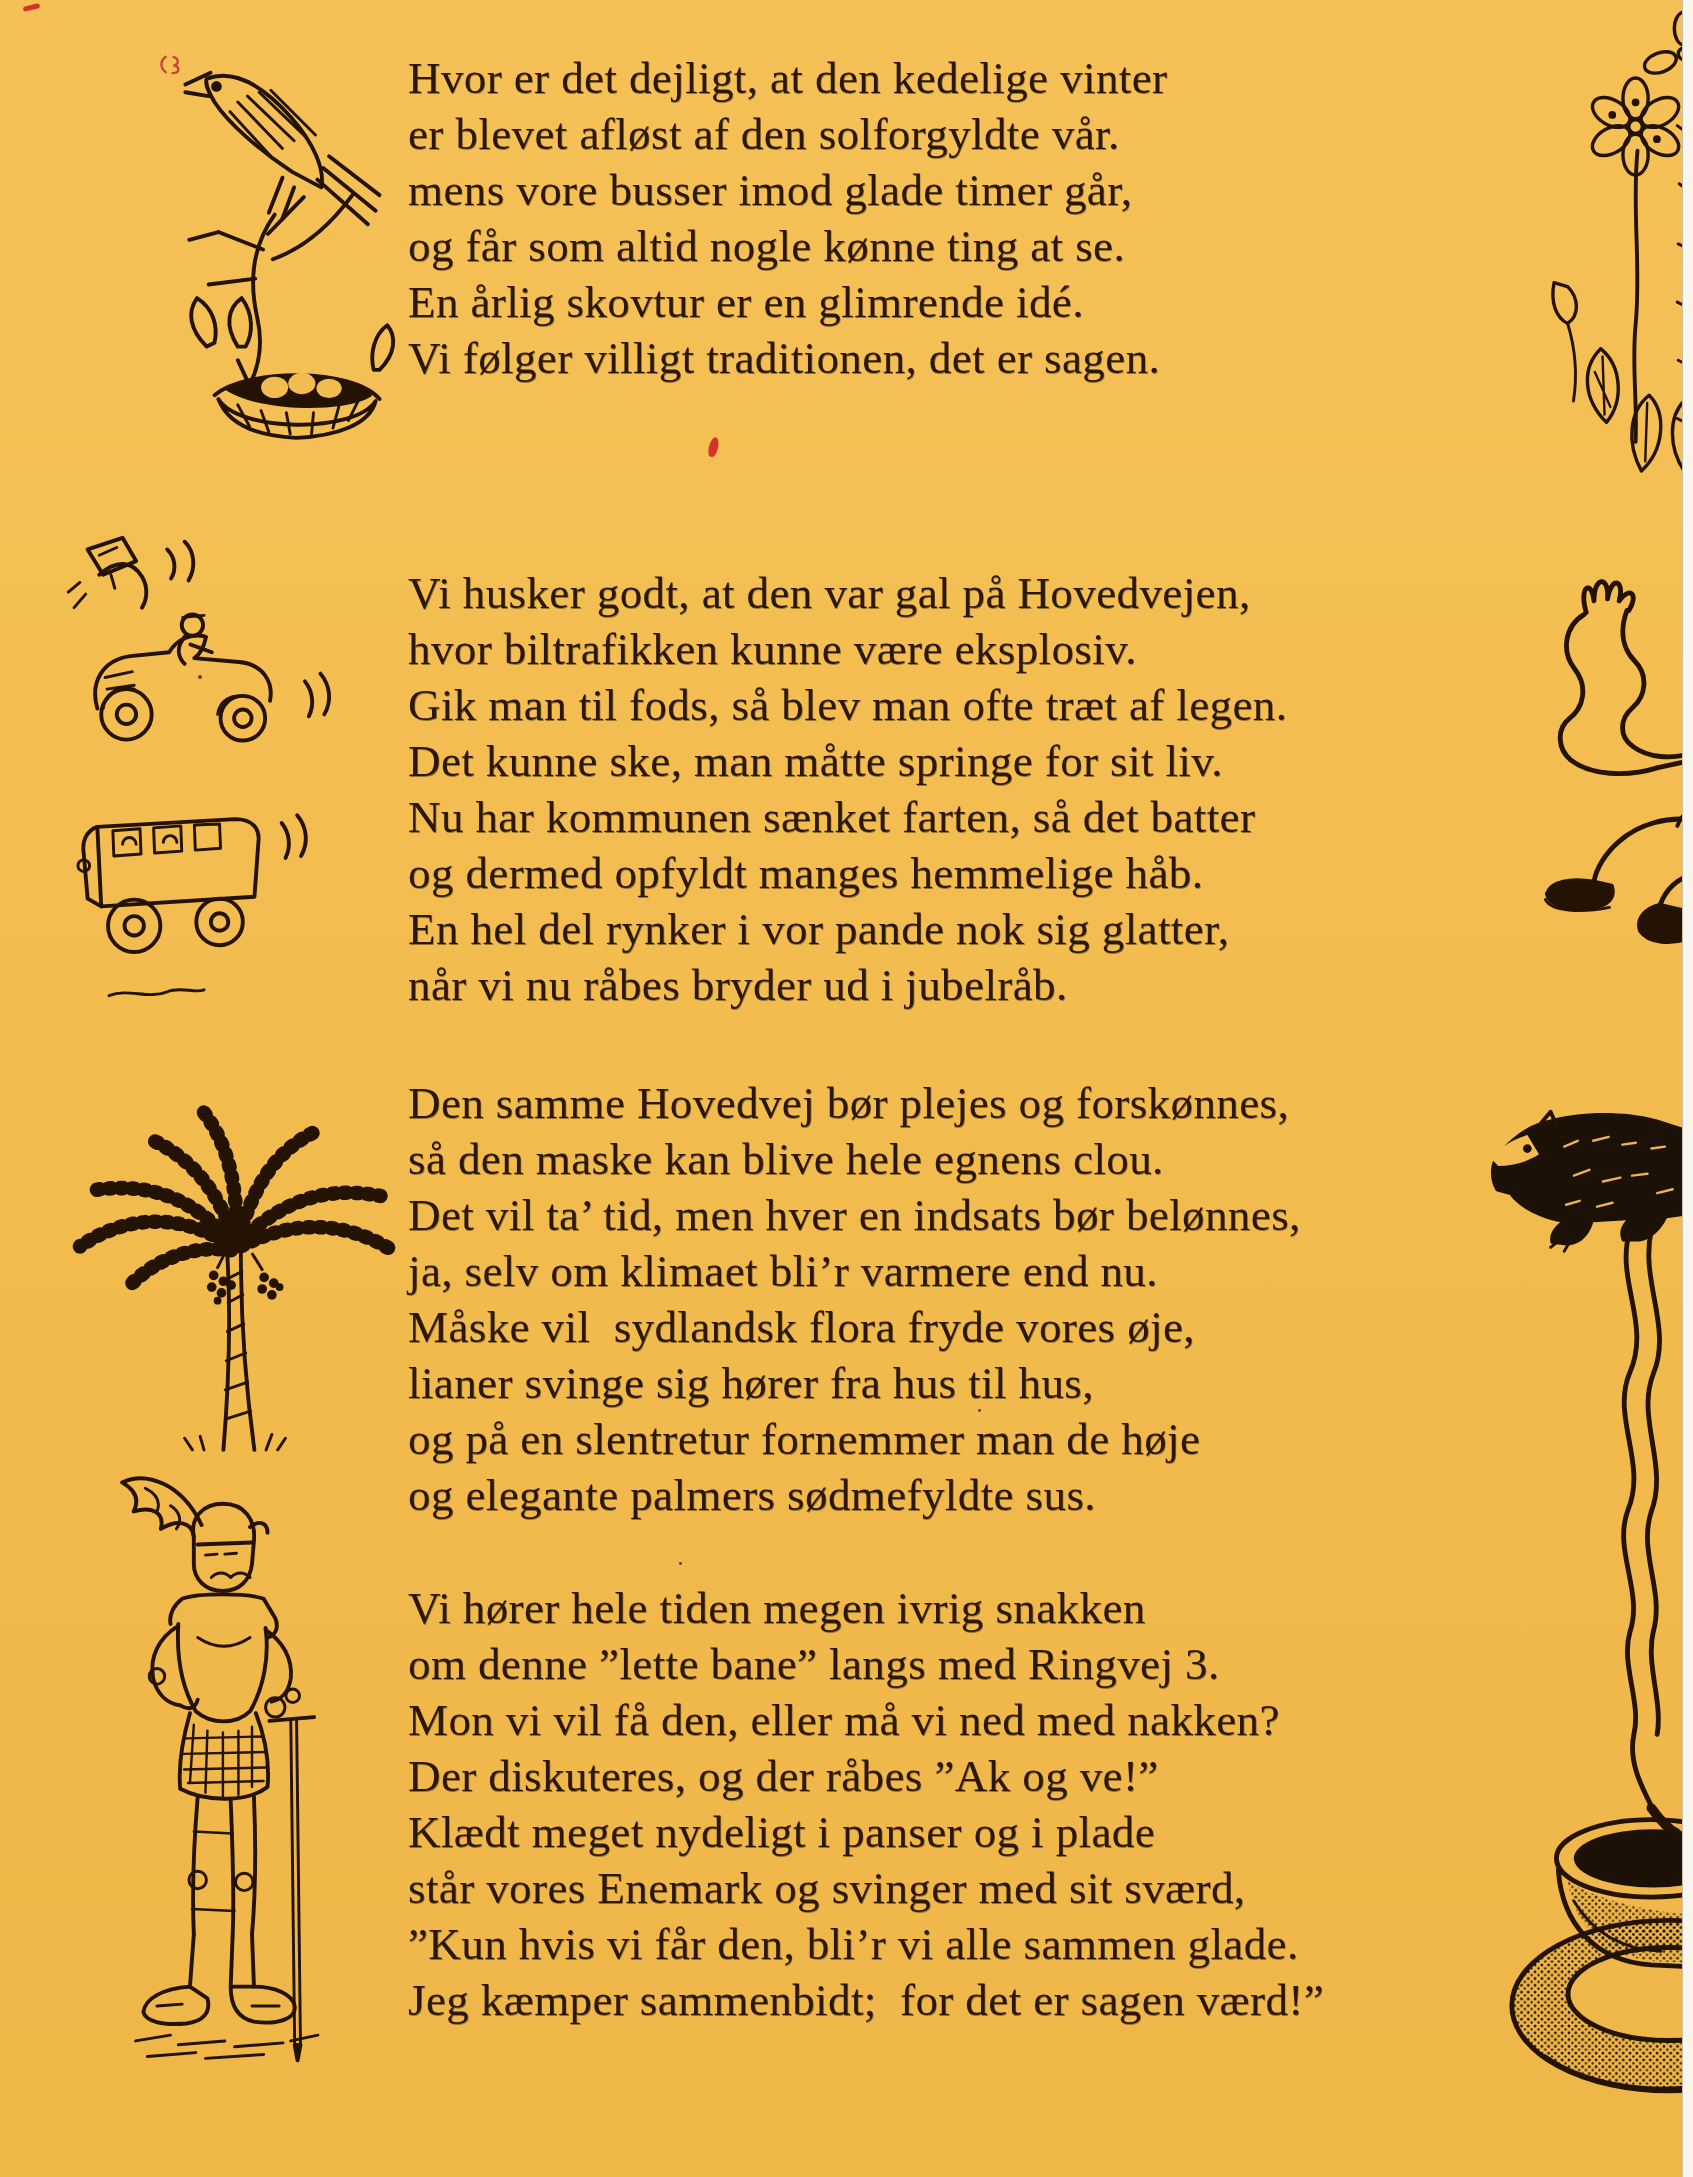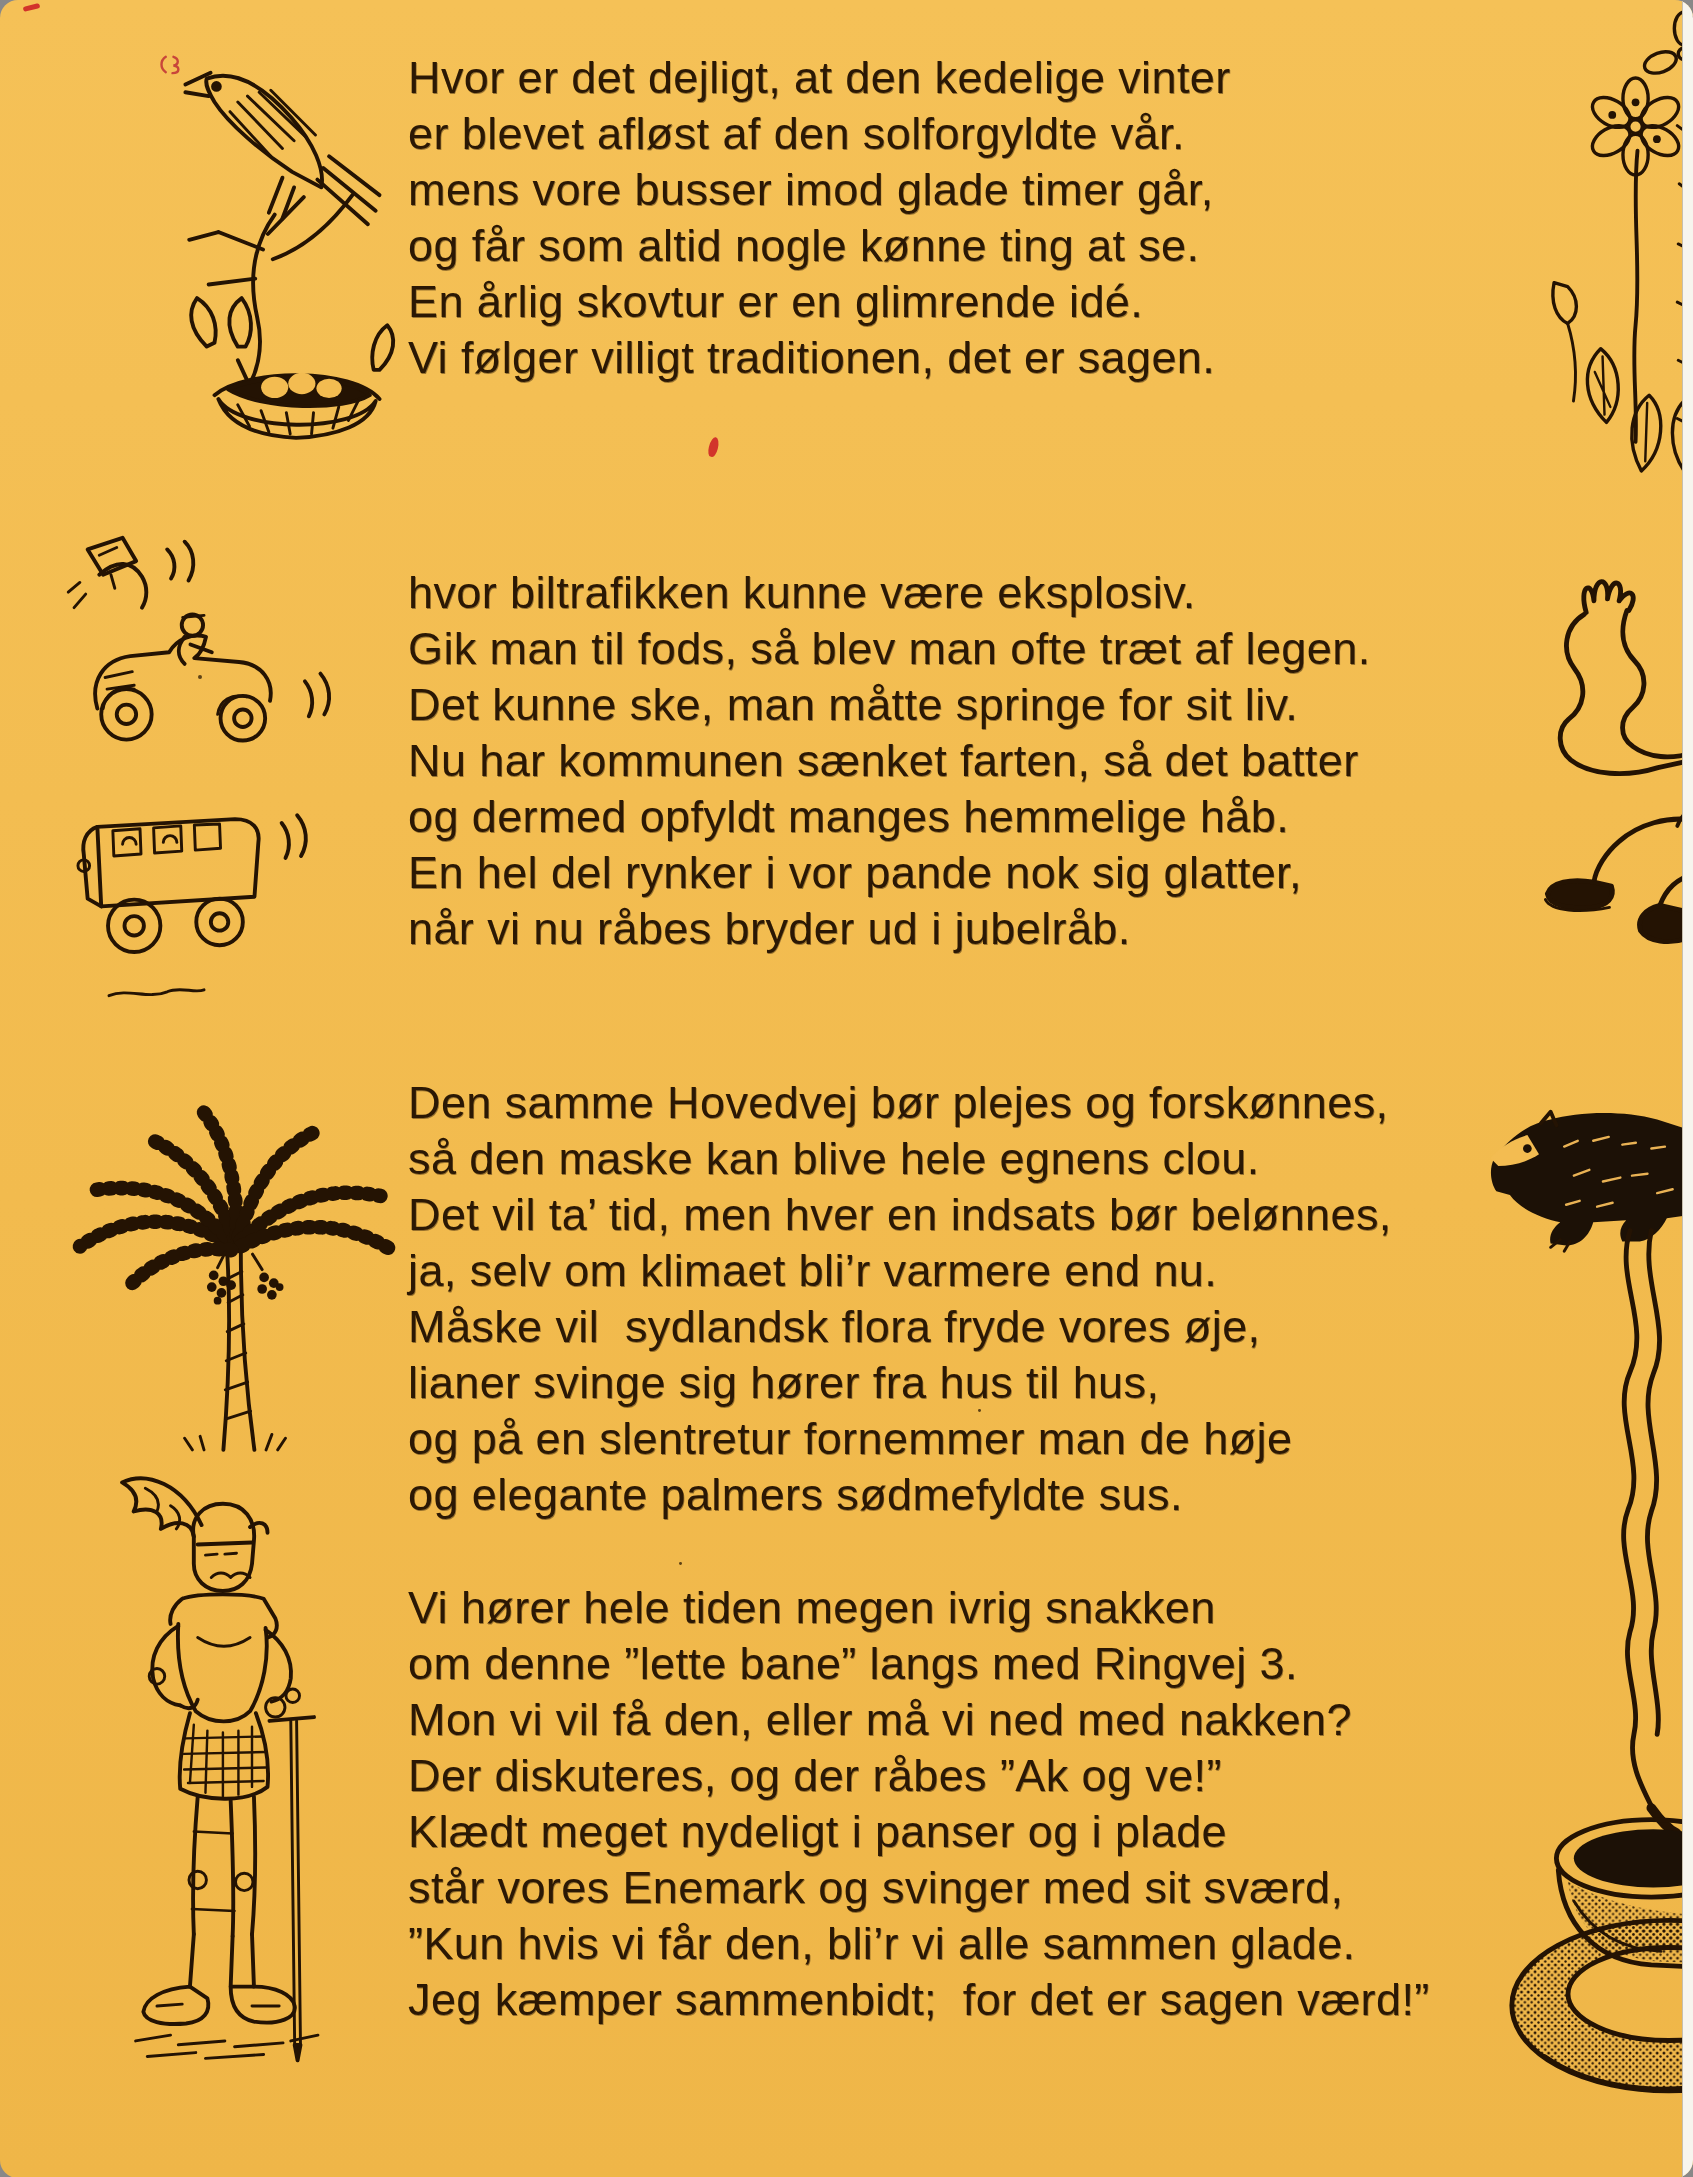--- a/index.html
+++ b/index.html
@@ -1,22 +1,21 @@
 <!DOCTYPE html>
 <html><head>
 <meta charset="utf-8">
 <style>
   html,body{margin:0;padding:0;background:#888;}
   .page{
     position:relative;
     width:1693px;height:2178px;
     background:linear-gradient(180deg,#f5c157 0%,#f2bb4e 55%,#efb648 100%);
     overflow:hidden;
-    font-family:Liberation Sans, sans-serif;
-    border-radius:18px;
+    font-family:Liberation Serif, serif;
   }
   .stanza{
     position:absolute;left:408px;
     font-size:45px;line-height:56px;
     color:#2b1804;
     letter-spacing:0.4px;
     text-shadow:0.7px 0.7px 0 rgba(40,22,4,.45);
   }
   .s1{top:50px}.s2{top:565px}.s3{top:1075px}.s4{top:1580px}
   .line{white-space:pre;}
@@ -47,20 +46,21 @@
   <section class="stanza s1">
     <div class="line">Hvor er det dejligt, at den kedelige vinter</div>
     <div class="line">er blevet afløst af den solforgyldte vår.</div>
     <div class="line">mens vore busser imod glade timer går,</div>
     <div class="line">og får som altid nogle kønne ting at se.</div>
     <div class="line">En årlig skovtur er en glimrende idé.</div>
     <div class="line">Vi følger villigt traditionen, det er sagen.</div>
   </section>
 
   <section class="stanza s2">
+    <div class="line">Vi husker godt, at den var gal på Hovedvejen,</div>
     <div class="line">hvor biltrafikken kunne være eksplosiv.</div>
     <div class="line">Gik man til fods, så blev man ofte træt af legen.</div>
     <div class="line">Det kunne ske, man måtte springe for sit liv.</div>
     <div class="line">Nu har kommunen sænket farten, så det batter</div>
     <div class="line">og dermed opfyldt manges hemmelige håb.</div>
     <div class="line">En hel del rynker i vor pande nok sig glatter,</div>
     <div class="line">når vi nu råbes bryder ud i jubelråb.</div>
   </section>
 
   <section class="stanza s3">

